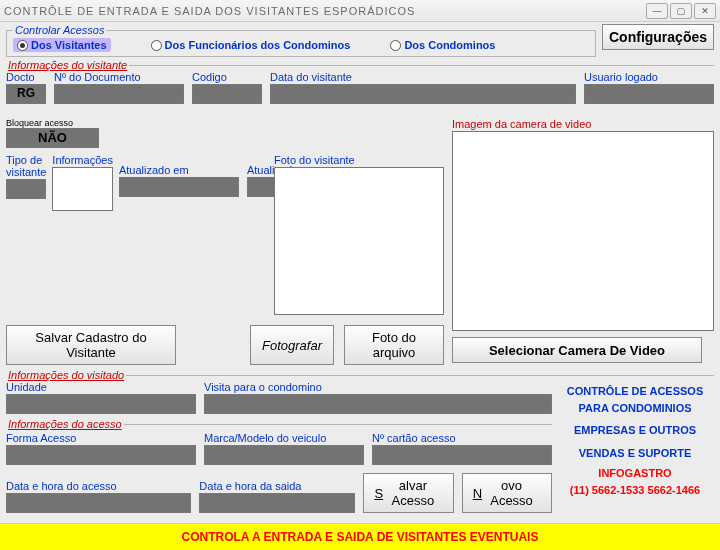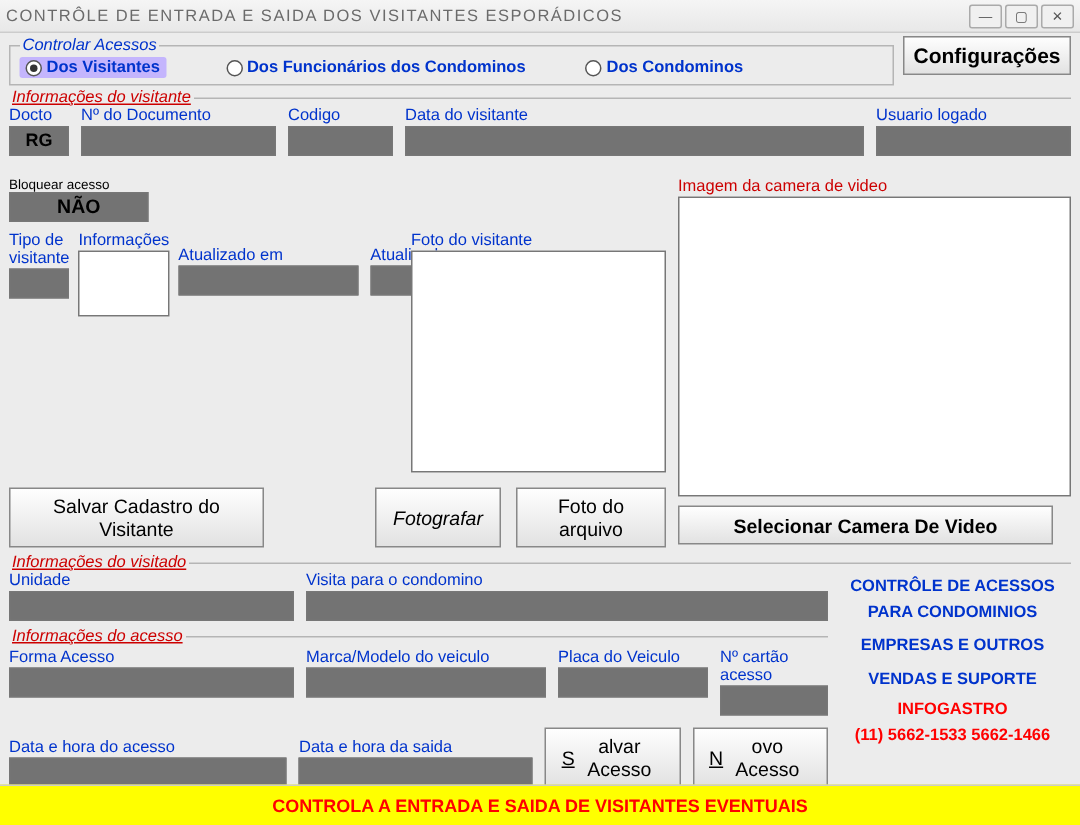--- a/index.html
+++ b/index.html
@@ -171,24 +171,20 @@
 
       <div style="display:flex; gap:8px;">
         <div class="fieldcol" style="width:190px;">
           <span class="lbl">Forma Acesso</span>
           <input type="text" style="">
         </div>
         <div class="fieldcol" style="width:160px;">
           <span class="lbl">Marca/Modelo do veiculo</span>
           <input type="text" style="">
         </div>
-        <div class="fieldcol" style="width:100px;">
-          <span class="lbl">Placa do Veiculo</span>
-          <input type="text" style="">
-        </div>
         <div class="fieldcol" style="flex:1;">
           <span class="lbl">Nº cartão acesso</span>
           <input type="text" style="">
         </div>
       </div>
 
       <div style="display:flex; gap:8px; margin-top:6px; align-items:flex-end;">
         <div class="fieldcol" style="width:190px;">
           <span class="lbl">Data e hora do acesso</span>
           <input type="text" style="">

